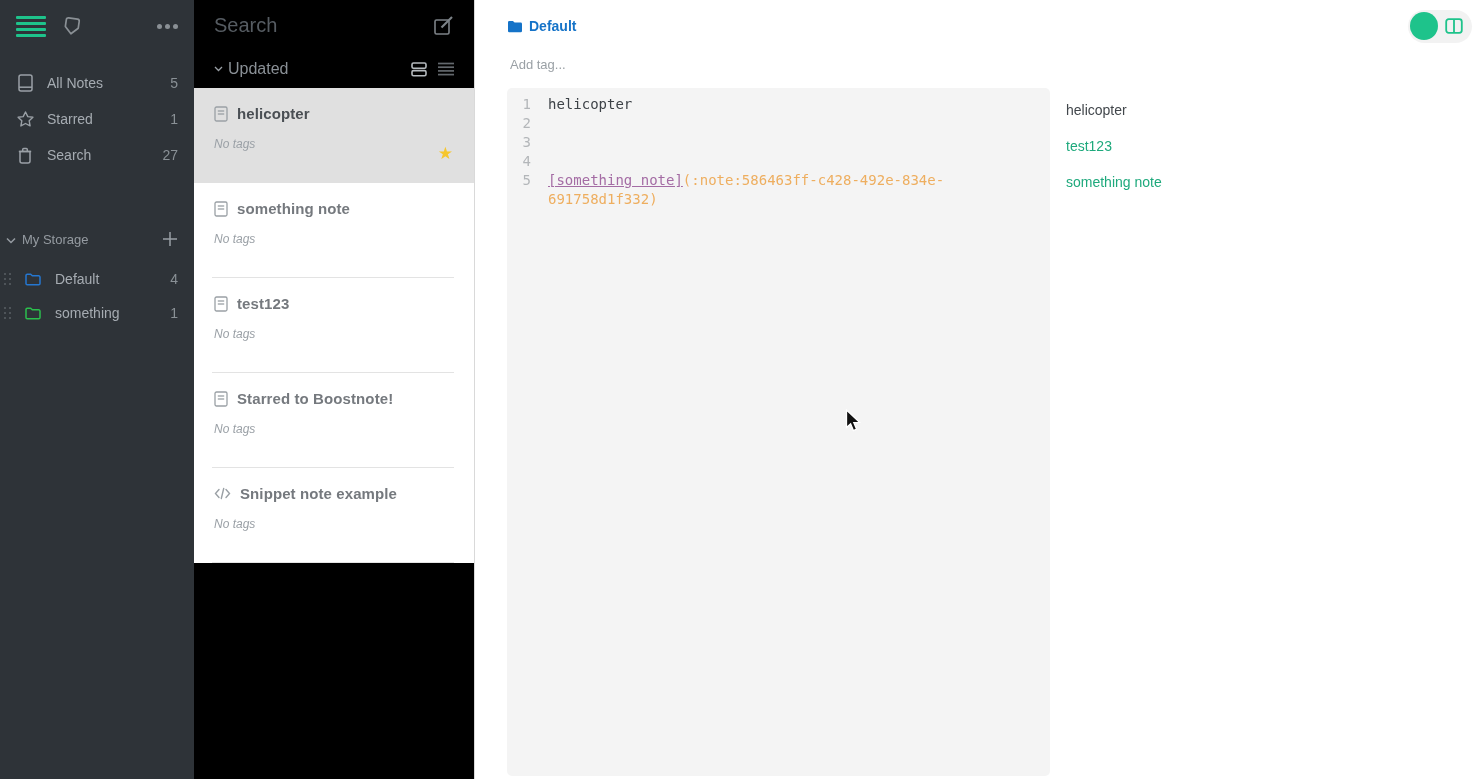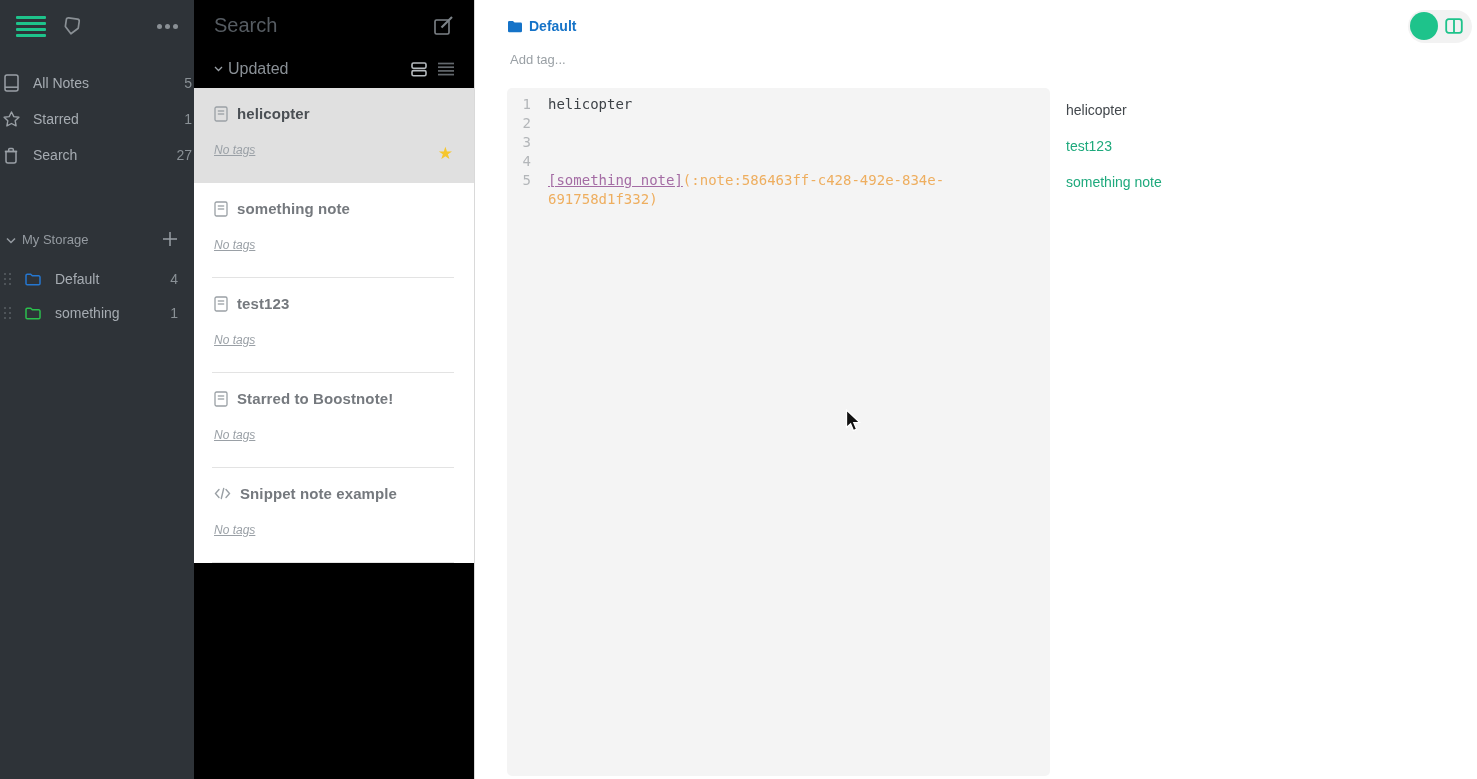--- a/index.html
+++ b/index.html
@@ -11,21 +11,21 @@
   }
   
   .sidebar { width:194px; flex:0 0 194px; background:#2e3338; display:flex; flex-direction:column; }
   .sb-top { height:52px; display:flex; align-items:center; padding:0 16px; gap:16px; }
   .hamburger { display:flex; flex-direction:column; gap:3px; cursor:pointer; }
   .hamburger span { width:30px; height:3px; background:var(--accent); border-radius:1px; }
   .sb-ico-btn { color:#8a9095; display:flex; align-items:center; }
   .sb-more { margin-left:auto; display:flex; gap:3px; }
   .sb-more i { width:5px; height:5px; border-radius:50%; background:#8a9095; }
   .sb-nav { margin-top:13px; }
-  .sb-item { height:36px; display:flex; align-items:center; padding:0 2px; gap:13px;
+  .sb-item { height:36px; display:flex; align-items:center; padding:0 16px; gap:13px;
              color:#a6acb2; font-size:14px; cursor:pointer; }
   .sb-item .sb-ico { color:#9aa0a6; display:flex; width:18px; justify-content:center; }
   .sb-count { margin-left:auto; color:#8a9196; font-size:14px; }
   .sb-storage-head { margin-top:53px; height:26px; display:flex; align-items:center;
                      padding:0 16px 0 6px; color:#959ba1; font-size:13px; gap:6px; }
   .sb-plus { margin-left:auto; color:#9aa0a6; display:flex; cursor:pointer; }
   .sb-folders { margin-top:10px; }
   .sb-folder { height:34px; display:flex; align-items:center; padding:0 16px 0 4px; gap:8px;
                color:#a6acb2; font-size:14px; cursor:pointer; }
   .drag-dots { display:grid; grid-template-columns:repeat(2,3px); grid-auto-rows:3px; gap:2px; opacity:.55; }
@@ -46,33 +46,33 @@
   .vm-list { color:#63686d; display:flex; cursor:pointer; }
   .notes { flex:1; overflow:hidden; }
   .note-item { position:relative; height:95px; padding:17px 20px 0; cursor:pointer; background:#fff; }
   .note-item.selected { background:#e0e0e0; }
   .note-item:not(.selected)::after { content:""; position:absolute; left:18px; right:20px; bottom:0;
                                      border-bottom:1px solid #e3e3e3; }
   .nt-row { display:flex; align-items:center; gap:9px; }
   .nt-ico { color:#9aa0a5; display:flex; flex:0 0 auto; }
   .nt-title { font-size:15px; font-weight:700; color:#75797e; letter-spacing:.1px; }
   .note-item.selected .nt-title { color:#4a4f54; }
-  .nt-tags { margin-top:21px; font-size:12px; font-style:italic; color:#9aa0a6;text-decoration:underline; }
+  .nt-tags { margin-top:15px; font-size:12px; font-style:italic; color:#9aa0a6; }
   .nt-star { position:absolute; right:21px; top:57px; font-size:17px; color:var(--star); line-height:1; cursor:pointer; }
   
   .main { flex:1; display:flex; flex-direction:column; background:#fff; min-width:0; }
   .main-header { height:52px; display:flex; align-items:center; padding:0 5px 0 32px; }
   .breadcrumb { display:flex; align-items:center; gap:6px; cursor:pointer; }
   .breadcrumb .bc-ico { display:flex; color:var(--folder-blue-strong); }
   .bc-label { font-size:14px; font-weight:700; color:var(--folder-blue-strong); }
   .view-toggle { margin-left:auto; background:#f2f2f2; border-radius:17px; height:33px; min-width:64px;
                  display:flex; align-items:center; padding:0 8px 0 2px; gap:7px; cursor:pointer; }
   .vt-knob { width:28px; height:28px; border-radius:50%; background:var(--accent); }
   .vt-split { display:flex; color:var(--accent); }
-  .addtag-row { height:20px; display:flex; align-items:flex-start; padding-left:35px; }
+  .addtag-row { height:20px; display:flex; align-items:flex-end; padding-left:35px; }
   .addtag { font-size:13px; color:#9aa0a5; cursor:text; }
   .content { flex:1; display:flex; margin-top:16px; min-height:0; }
   
   .editor-panel { width:543px; flex:0 0 543px; margin-left:32px; margin-bottom:3px; background:#f4f4f4;
                   border-radius:5px; padding-top:7px;
                   font-family:"DejaVu Sans Mono", monospace; font-size:14px; line-height:19px; cursor:text; }
   .code-line { display:flex; }
   .gutter { width:41px; flex:0 0 41px; padding-right:17px; text-align:right; color:#b3b6b9; user-select:none; }
   .code-text { width:484px; white-space:pre-wrap; min-height:19px; color:#3d4247; }
   .tok-link { color:var(--code-purple); text-decoration:underline; }

